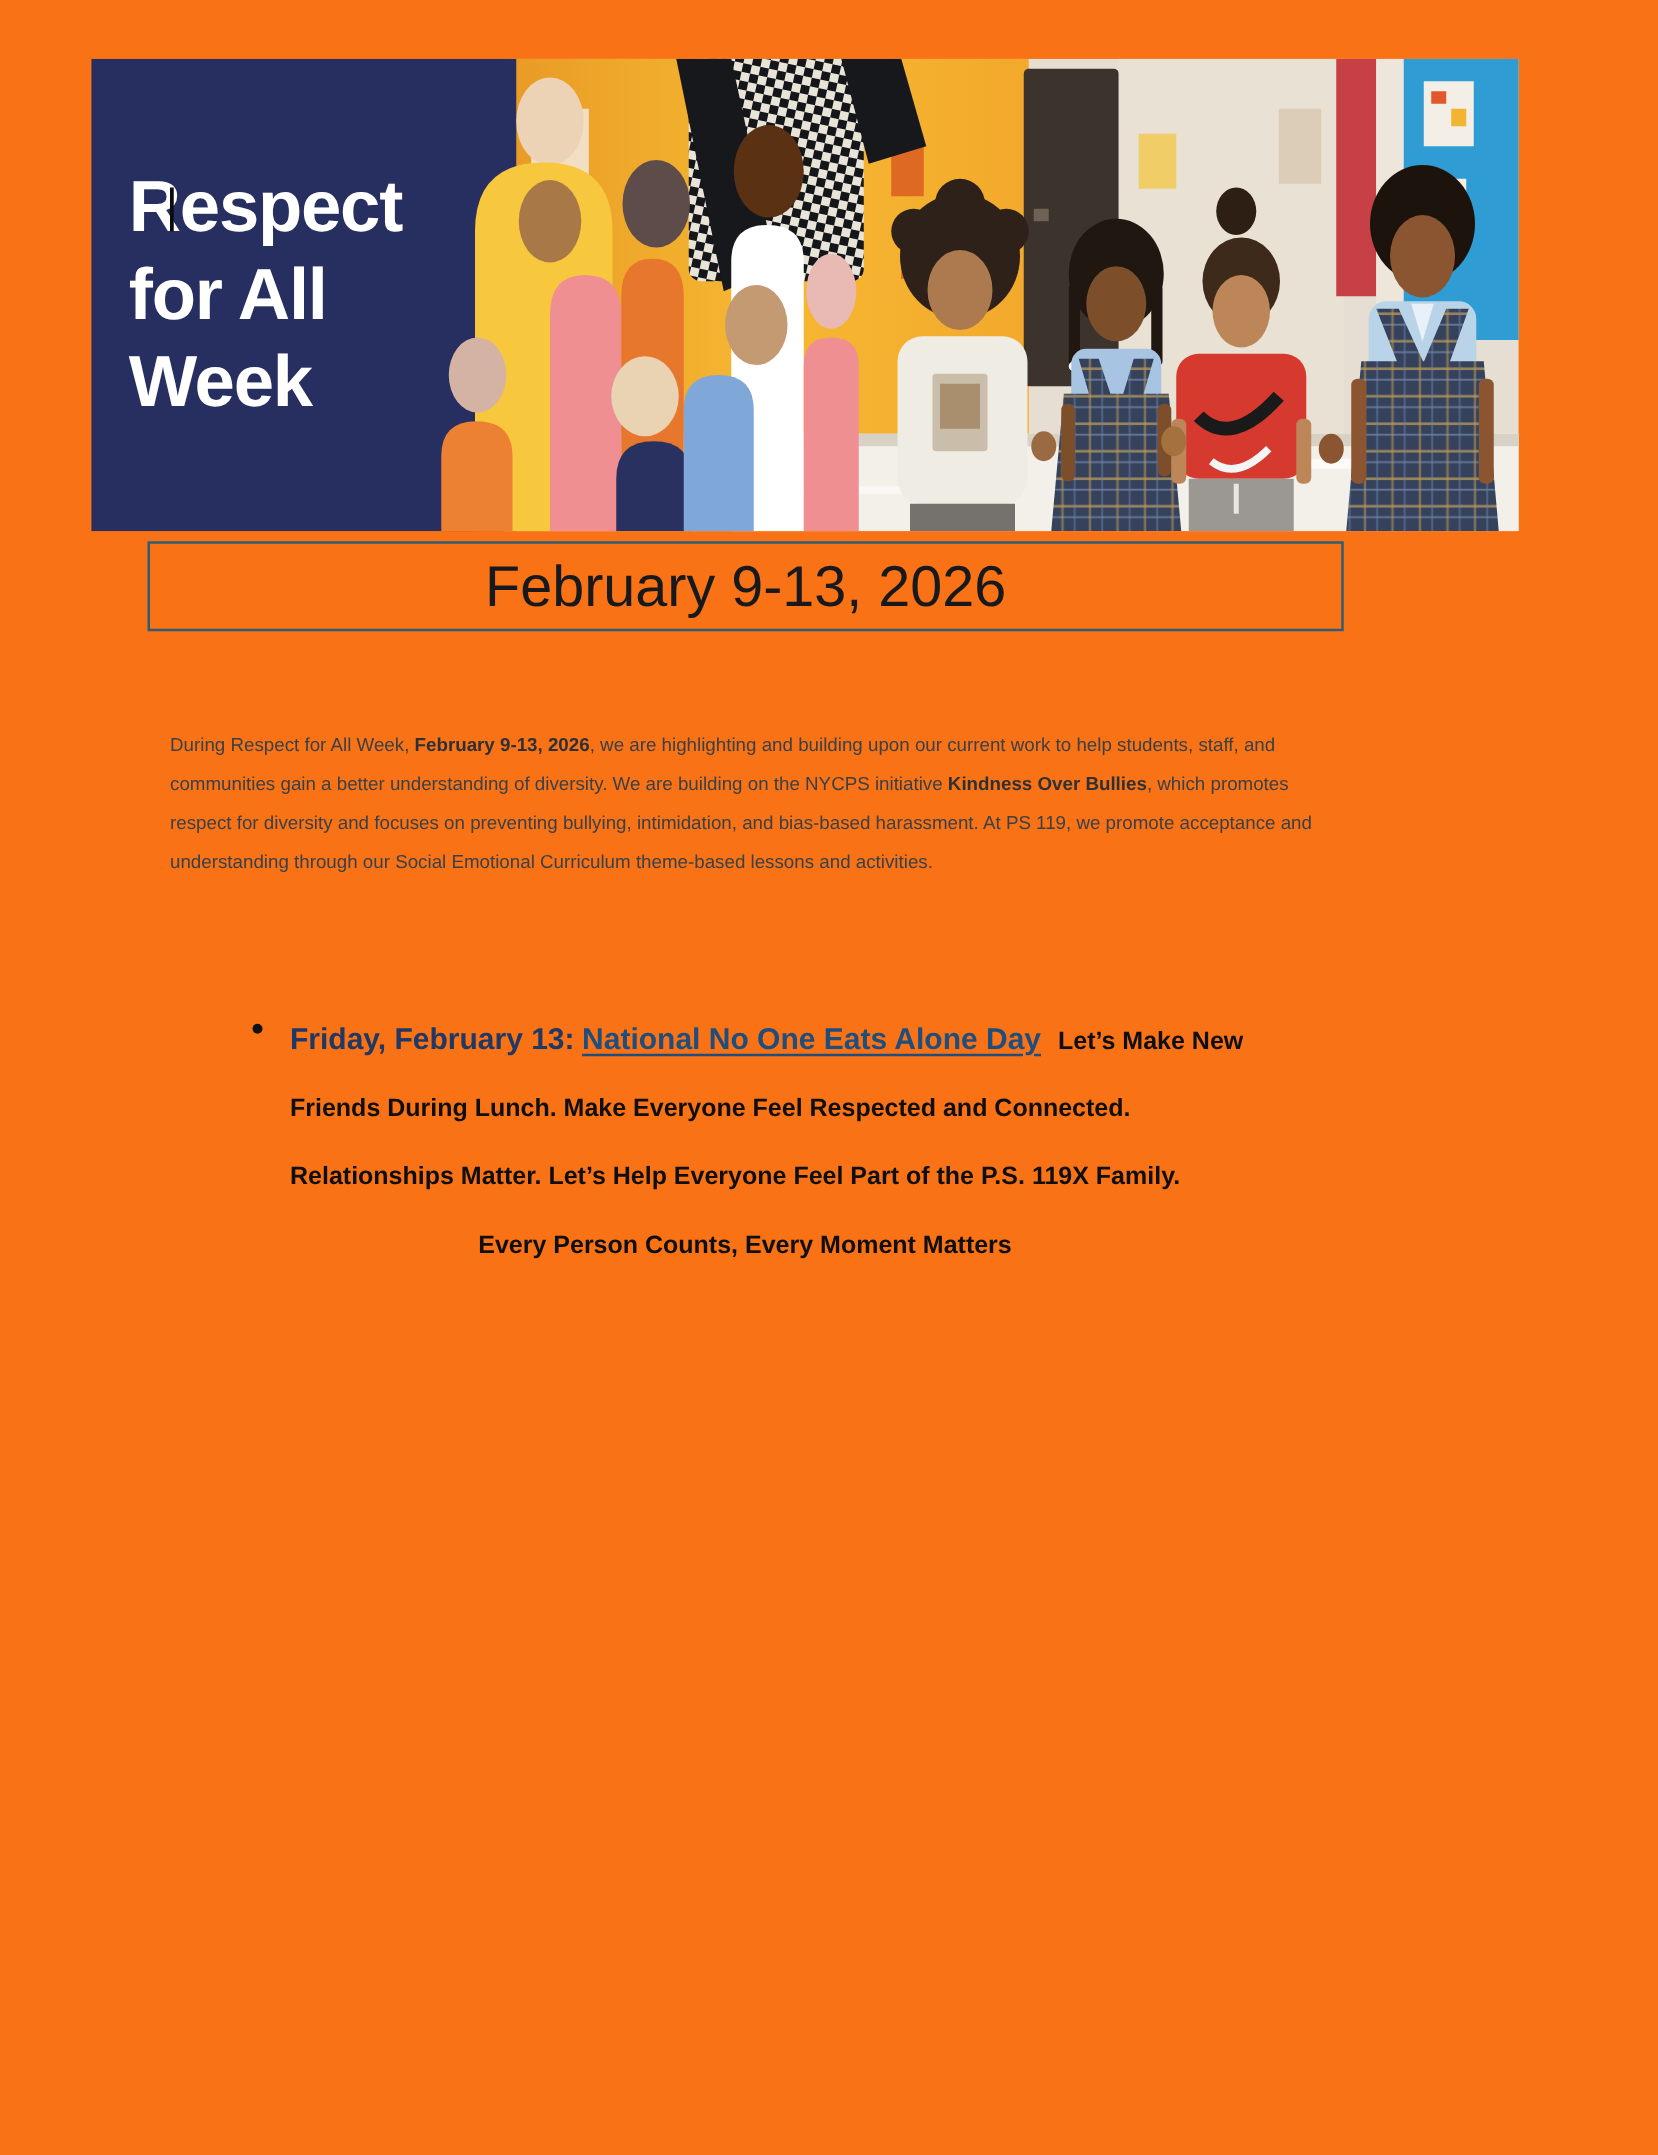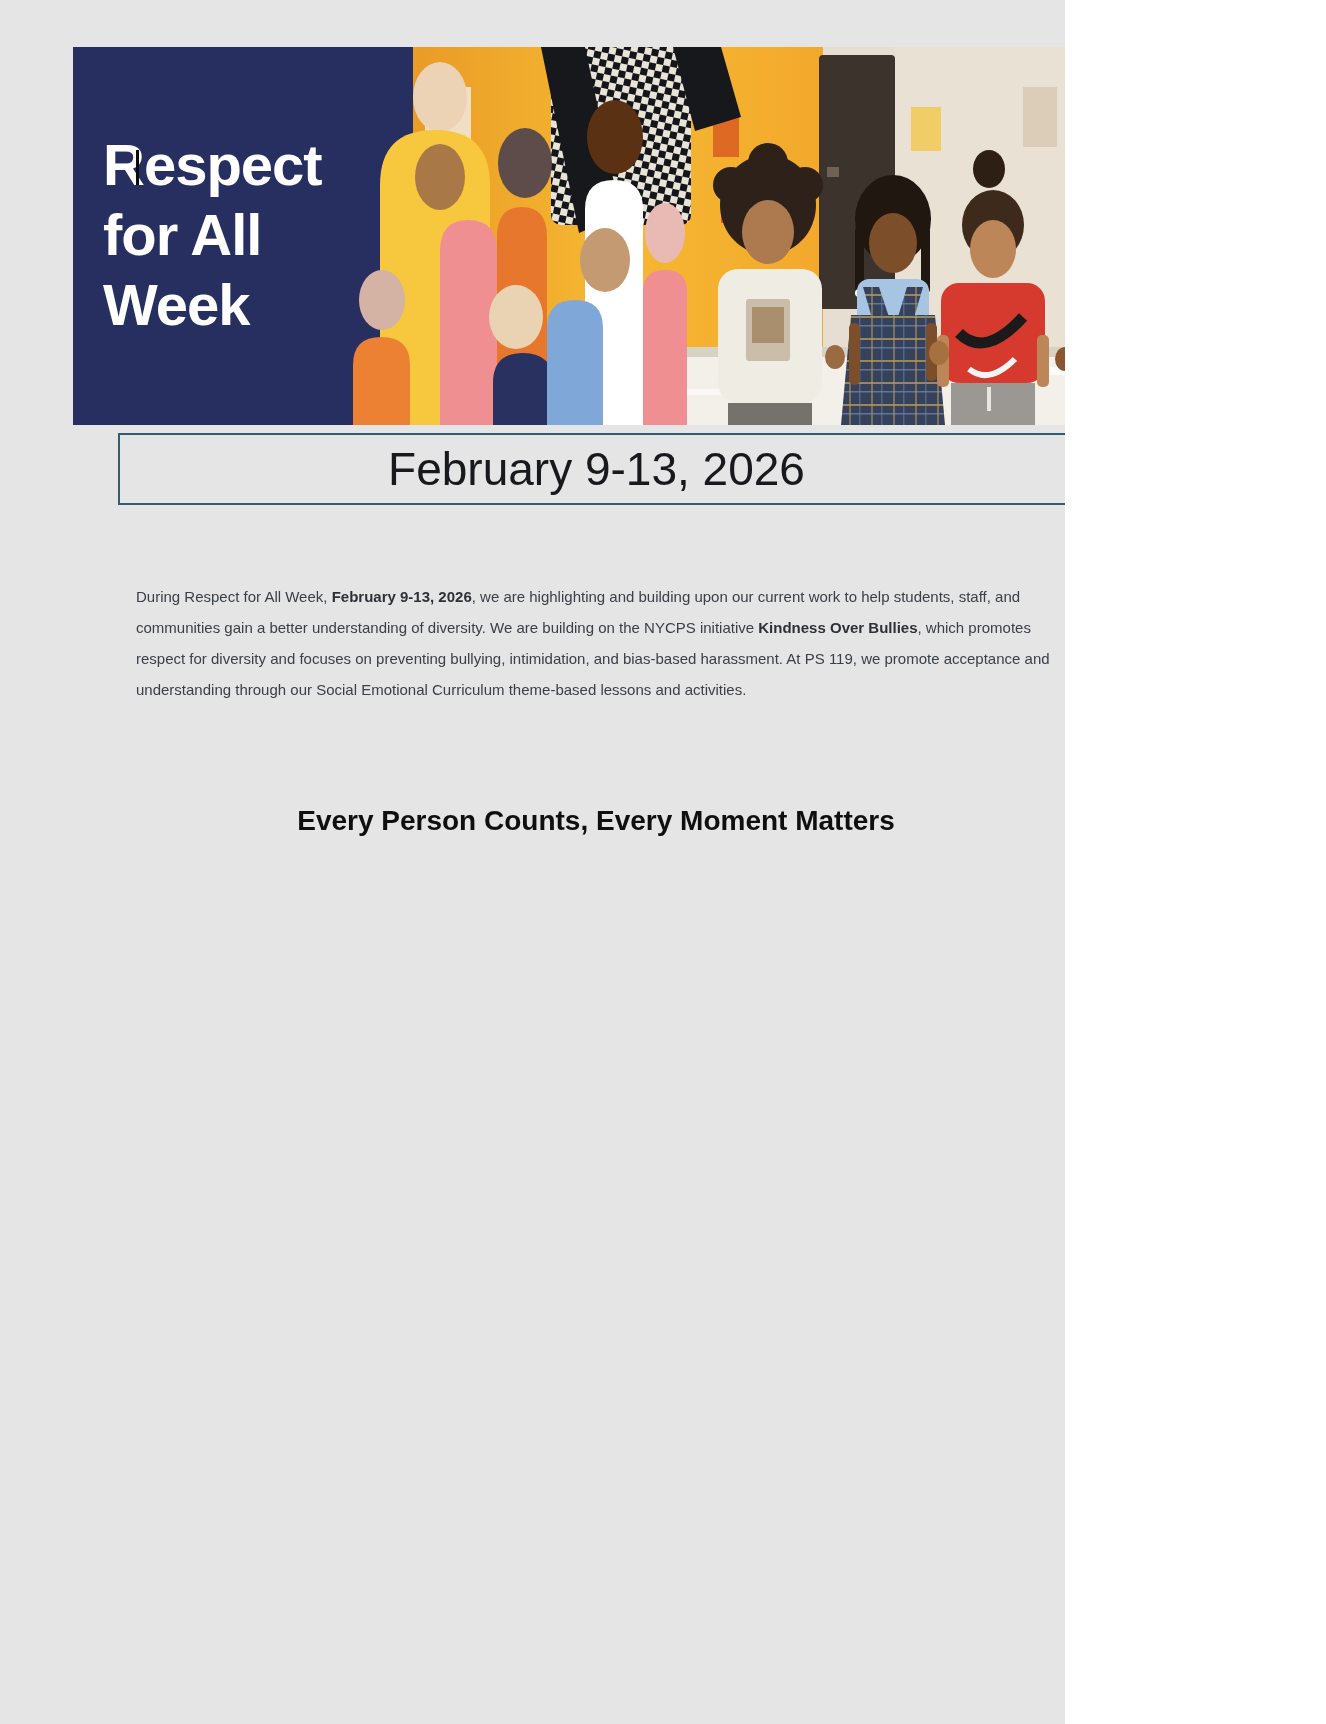--- a/index.html
+++ b/index.html
@@ -1,17 +1,17 @@
 <!DOCTYPE html>
 <html><head>
 <meta charset="utf-8">
 <style>
   html,body{margin:0;padding:0;background:#ffffff;}
   .page{
-    position:relative;width:1065px;height:1724px;background:#e5e5e5;
+    position:relative;width:1326px;height:1724px;background:#f97316;
     font-family:"Liberation Sans","DejaVu Sans",sans-serif;overflow:hidden;
   }
   
   .banner{position:absolute;left:73px;top:47px;width:1142px;height:378px;}
   .banner svg{display:block;width:100%;height:100%;}
   
   .datebox{
     position:absolute;left:118px;top:433px;width:953px;height:68px;
     border:2px solid #2f5d73;box-sizing:content-box;
     display:flex;align-items:center;justify-content:center;
@@ -38,21 +38,21 @@
   li.ev-fri{line-height:53px;margin-top:62px;}
   .day{font-size:24px;font-weight:700;color:#0f0f0f;}
   .day.navy{color:#1f3864;}
   .desc{font-size:20px;font-weight:700;color:#0f0f0f;white-space:pre-line;}
   .special{font-size:21px;font-weight:700;letter-spacing:1.5px;color:#0f0f0f;white-space:pre-line;}
   .event-link{
     font-size:24px;font-weight:700;color:#1f4e7d;text-decoration:underline;
     text-underline-offset:4px;text-decoration-thickness:2px;margin:0 8px 0 6px;
   }
   .tagline{
-    margin-top:16px;text-align:center;font-size:28px;font-weight:700;color:#0f0f0f;
+    margin-top:16px;text-align:center;font-size:20px;font-weight:700;color:#0f0f0f;
   }
 </style>
 </head>
 <body>
 
 <div class="page">
 
   <div class="banner">
     <svg viewBox="0 0 1142 378" preserveAspectRatio="none">
       <defs>
@@ -207,18 +207,21 @@
 
   <div class="content">
 
     <p class="intro"><span>During Respect for All Week, </span><b>February 9-13, 2026</b><span>, we are highlighting and building upon our current work to help students, staff, and communities gain a better understanding of diversity. We are building on the NYCPS initiative </span><b>Kindness Over Bullies</b><span>, which promotes respect for diversity and focuses on preventing bullying, intimidation, and bias-based harassment. At PS 119, we promote acceptance and understanding through our Social Emotional Curriculum theme-based lessons and activities.</span></p>
 
     <ul class="events">
 
 
 
 
+      <li class="ev-fri"><span class="day navy">Friday, February 13:</span><a class="event-link" href="#">National No One Eats Alone Day</a><span class="desc"> Let’s Make New
+Friends During Lunch. Make Everyone Feel Respected and Connected.
+Relationships Matter.  Let’s Help Everyone Feel Part of the P.S. 119X Family.</span></li>
     </ul>
 
     <div class="tagline">Every Person Counts, Every Moment Matters</div>
   </div>
 
 </div>
 
 </body></html>

